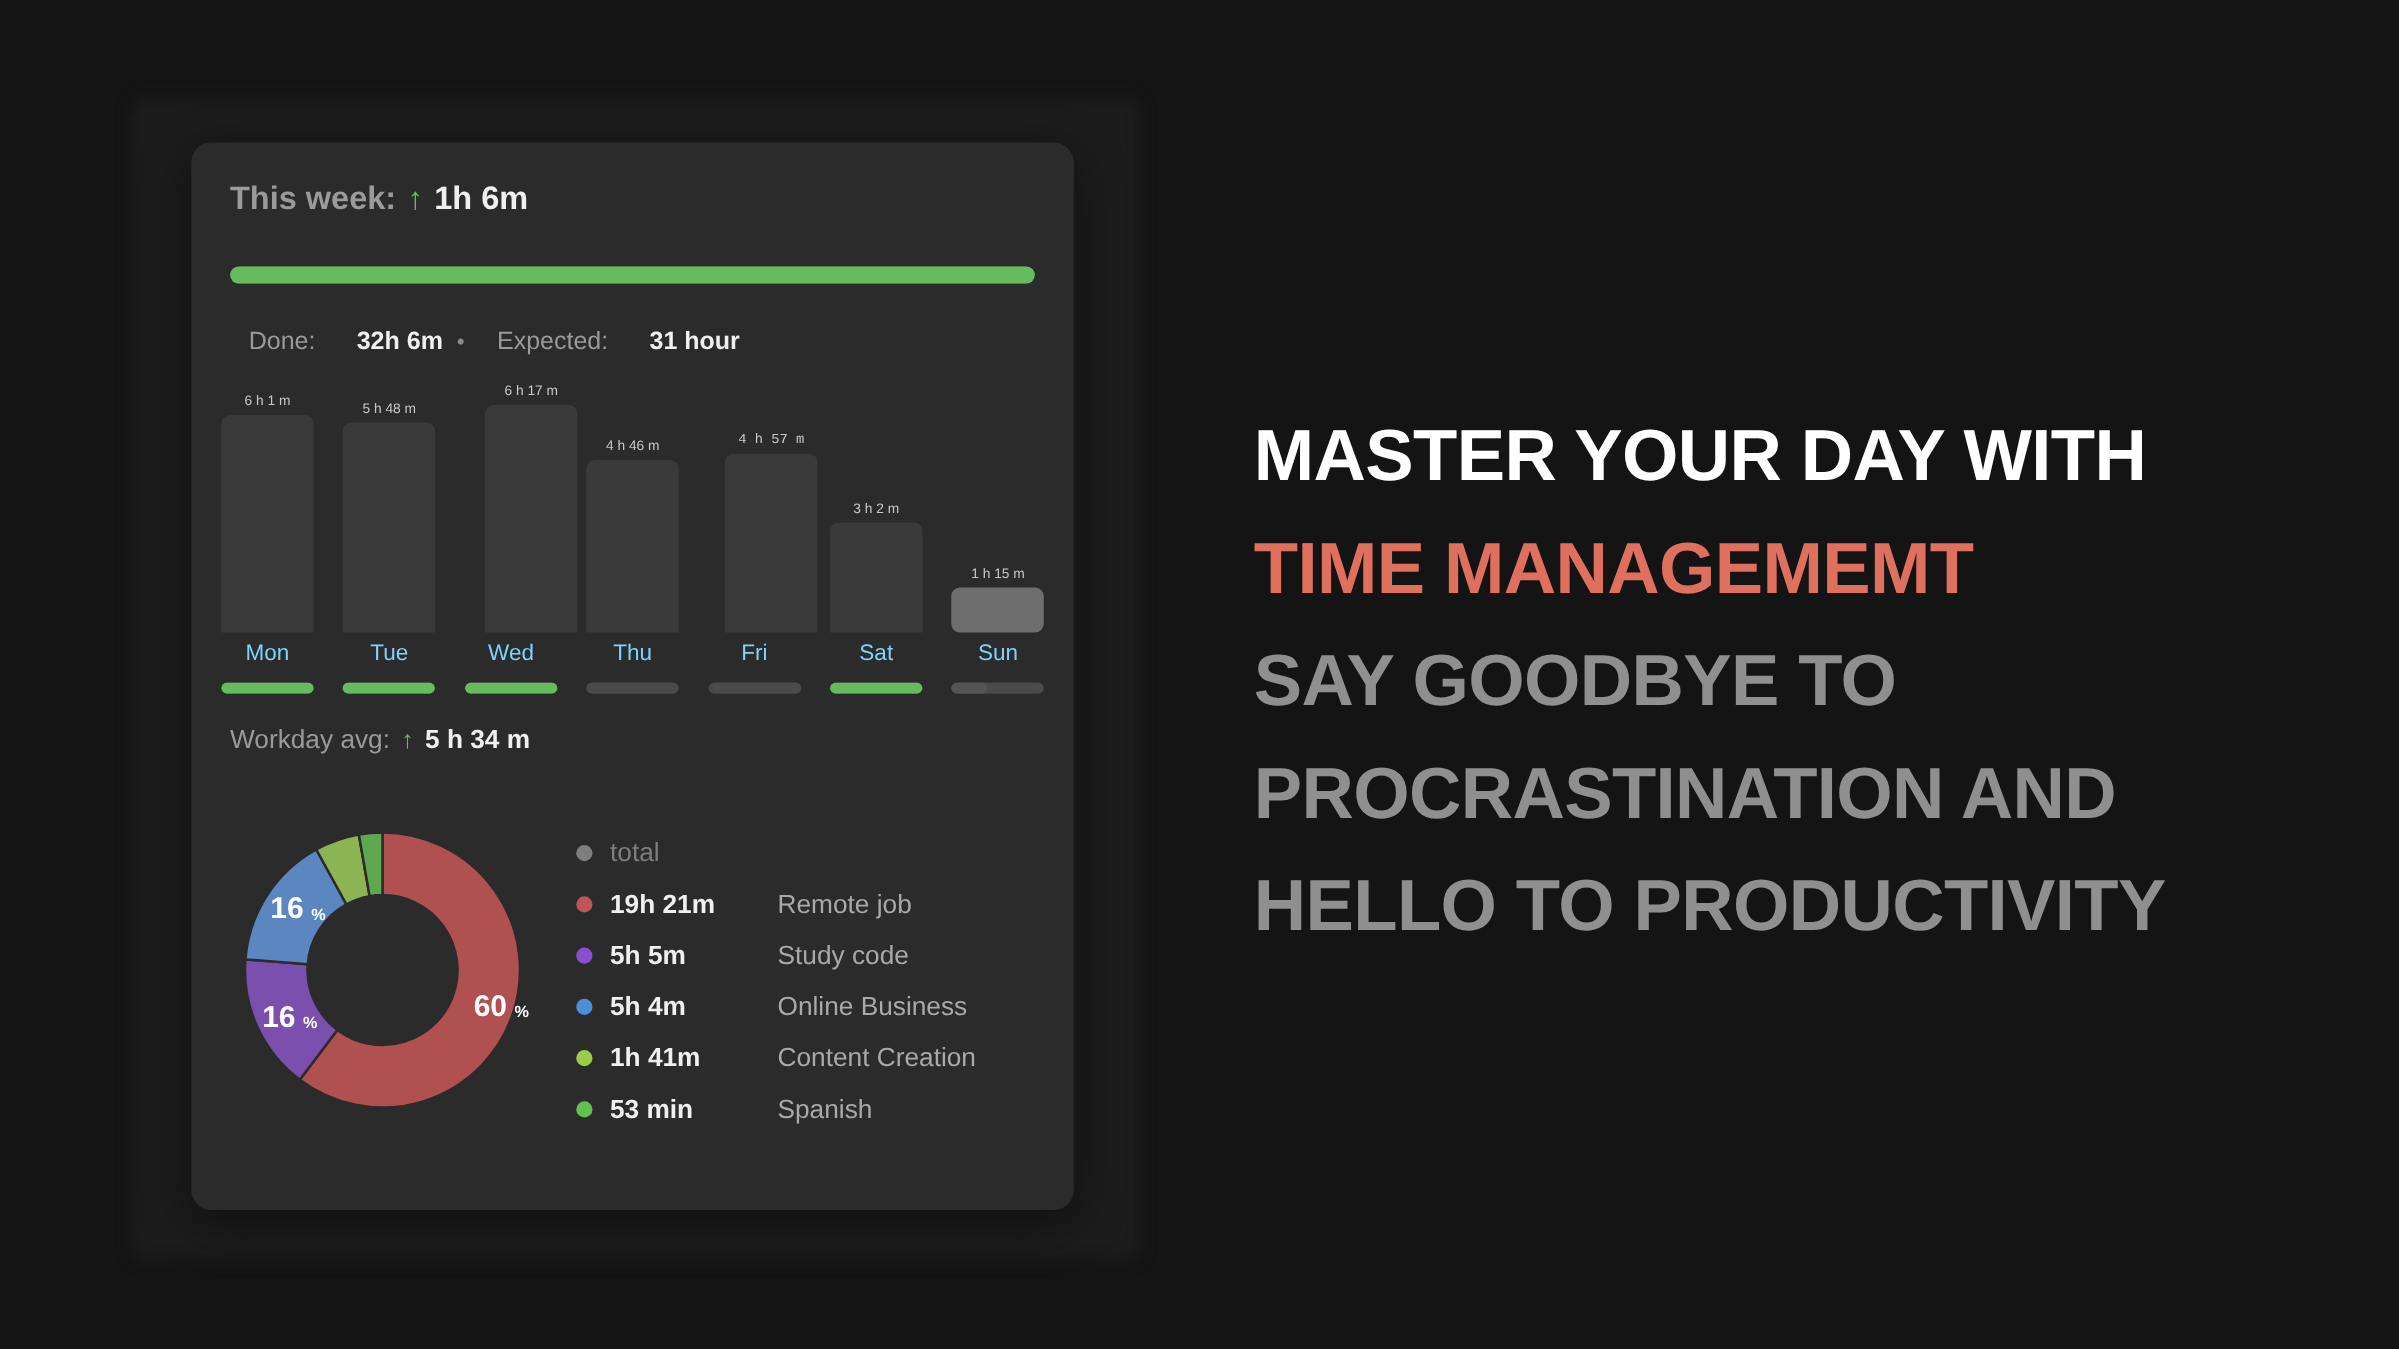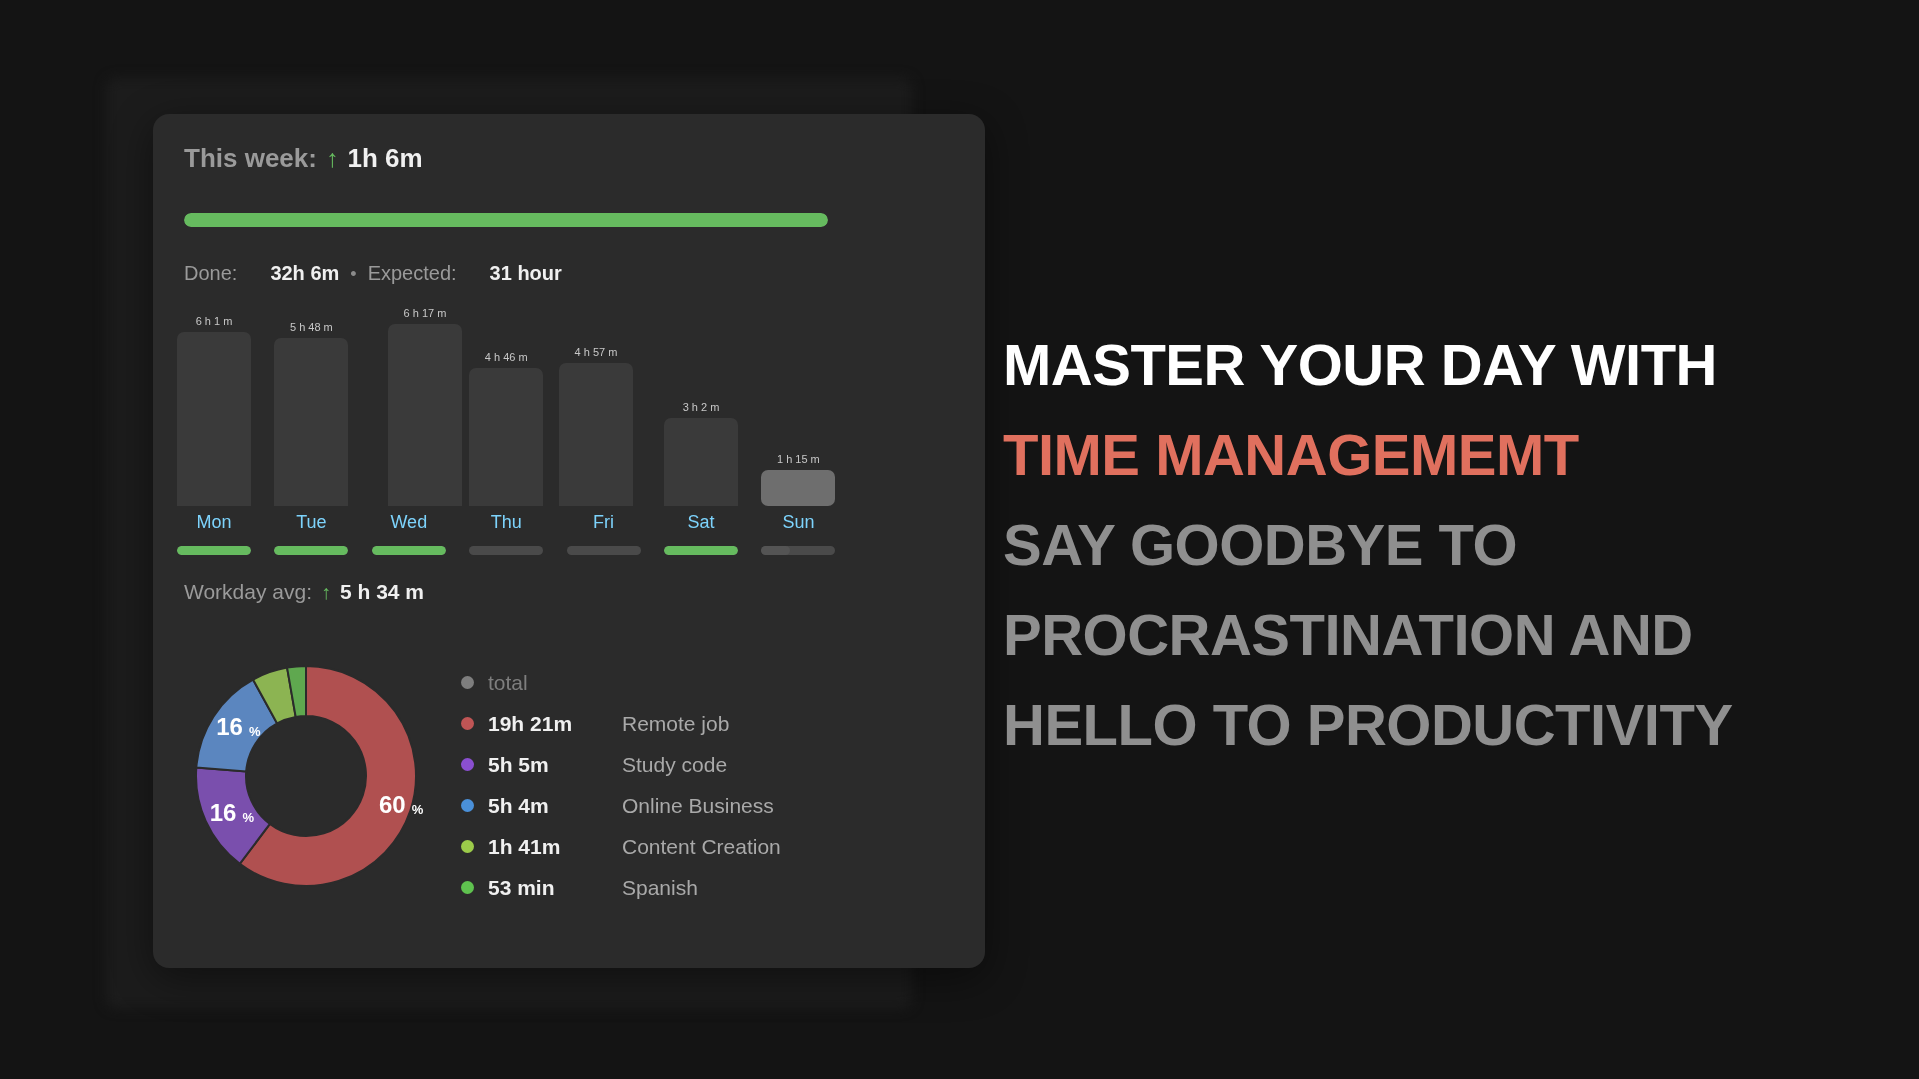--- a/index.html
+++ b/index.html
@@ -26,21 +26,21 @@
     background: #1c1c1c;
     border-radius: 10px;
     filter: blur(6px);
   }
 
   
   #stats-card {
     position: absolute;
     left: 153px;
     top: 114px;
-    width: 832px;
+    width: 706px;
     height: 854px;
     background: #2b2b2b;
     border-radius: 16px;
     box-shadow: 0 10px 40px rgba(0,0,0,.45);
     box-sizing: border-box;
     padding: 0;
   }
 
   
   .week-head {
@@ -90,21 +90,21 @@
   .done-row {
     position: absolute;
     left: 31px;
     top: 148px;
     display: flex;
     align-items: baseline;
     gap: 8px;
     white-space: nowrap;
     font-size: 20px;
   }
-  .dl { color: #9a9a9a; }
+  .dl { color: #9a9a9a; margin-left: 15px; }
   .dv { color: #f0f0f0; font-weight: bold; margin-left: 25px; }
   .dot-sep { color: #8a8a8a; font-size: 18px; padding: 0 3px; }
 
   
   #bar-chart {
     position: absolute;
     left: 24px;
     top: 182px;
     width: 658px;
     height: 210px;
@@ -298,21 +298,21 @@
         <div class="bar-rect" style="height: 168px;"></div>
       </div>
       <div class="bar-col" style="left: 211px;">
         <div class="bar-val">6 h 17 m</div>
         <div class="bar-rect" style="height: 182px;"></div>
       </div>
       <div class="bar-col" style="left: 292.2px;">
         <div class="bar-val">4 h 46 m</div>
         <div class="bar-rect" style="height: 138px;"></div>
       </div>
-      <div class="bar-col" style="left: 382px;">
+      <div class="bar-col" style="left: 403px; font-family: Liberation Mono, monospace;">
         <div class="bar-val">4 h 57 m</div>
         <div class="bar-rect" style="height: 143px;"></div>
       </div>
       <div class="bar-col" style="left: 487px;">
         <div class="bar-val">3 h 2 m</div>
         <div class="bar-rect" style="height: 88px;"></div>
       </div>
       <div class="bar-col" style="left: 584.4px;">
         <div class="bar-val">1 h 15 m</div>
         <div class="bar-rect hl" style="height: 36px;"></div>

